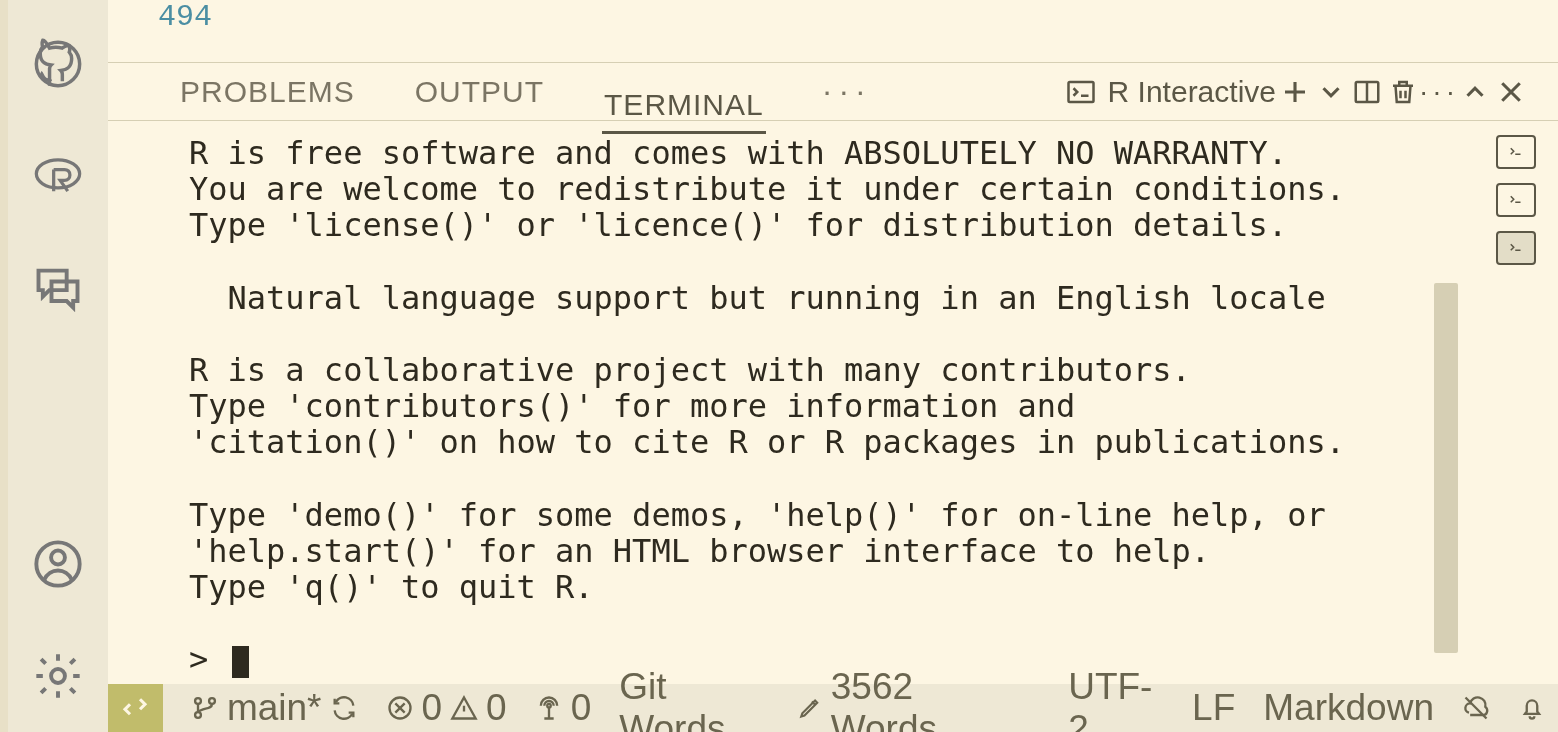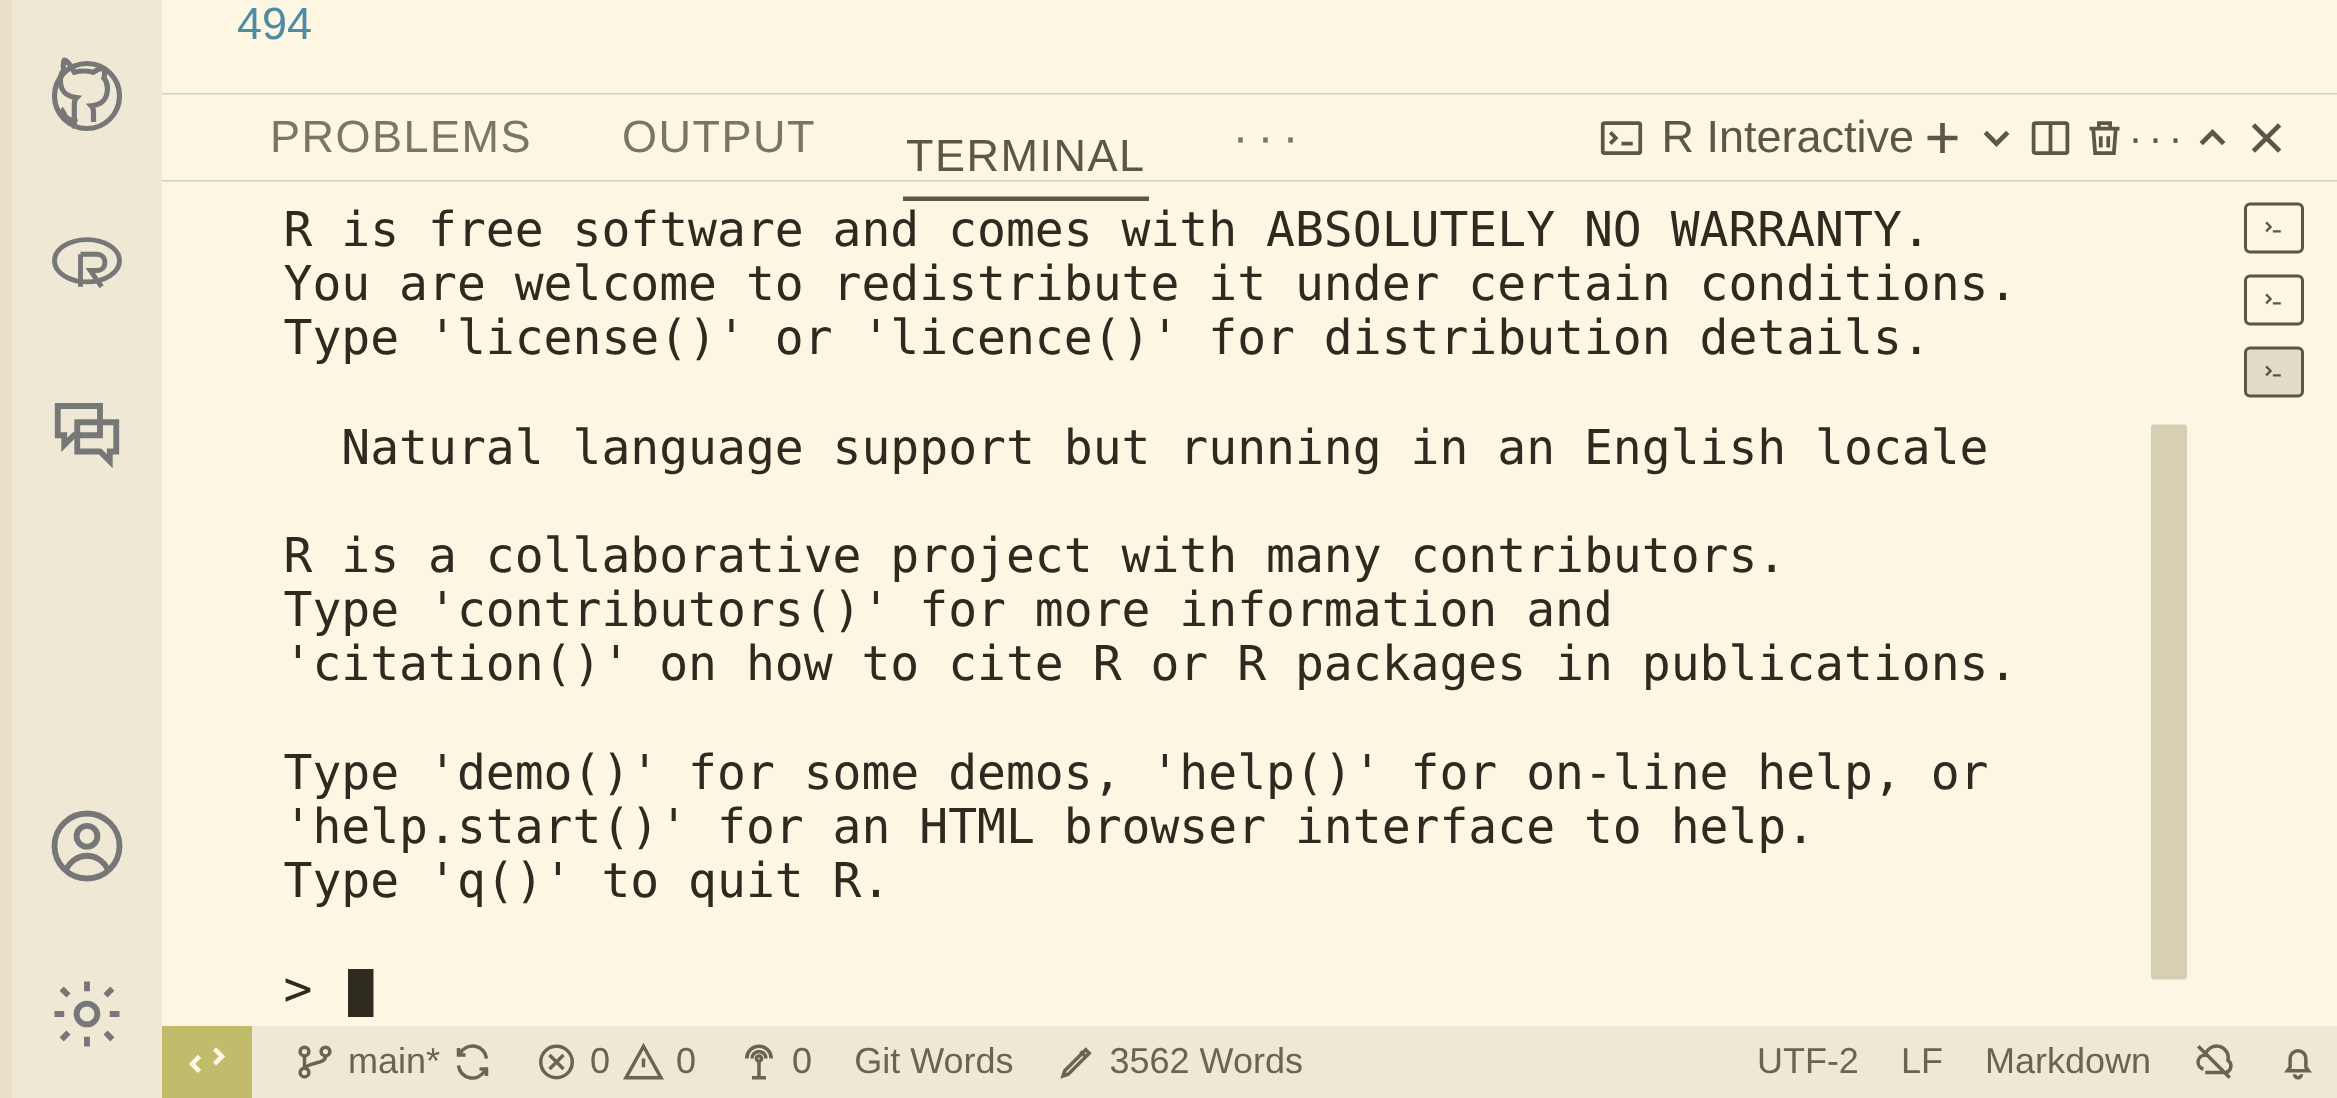--- a/index.html
+++ b/index.html
@@ -6,21 +6,21 @@
   html, body { width: 1558px; height: 732px; overflow: hidden; font-family: -apple-system, BlinkMacSystemFont, "Segoe UI", sans-serif; background: #fdf6e3; }
   .app { display: flex; height: 100%; }
   .left-strip { width: 8px; background: #e8e0c7; height: 100%; }
   .activity-bar {
     width: 100px; background: #eee8d5; display: flex; flex-direction: column; align-items: center; padding-top: 8px;
   }
   .activity-icon { width: 56px; height: 56px; display:flex; align-items:center; justify-content:center; color:#777; margin: 28px 0; }
   .activity-icon svg { width: 52px; height: 52px; }
   .activity-spacer { flex: 1; }
   .main { flex: 1; display: flex; flex-direction: column; }
-  .editor-area { height: 62px; padding-left: 50px; display:flex; align-items:flex-start; font-family: Liberation Sans, sans-serif; font-size: 30px; color:#586e75; overflow:hidden;}
+  .editor-area { height: 62px; padding-left: 50px; display:flex; align-items:flex-start; font-family: Liberation Mono, monospace; font-size: 30px; color:#586e75; overflow:hidden;}
   .line-no { color:#4b8ea3; margin-right: 60px; }
   .panel-divider { height:1px; background:#d6cfb4; }
   .panel { flex:1; display:flex; flex-direction:column; position:relative; }
   .panel-tabs { display:flex; align-items:center; height:58px; padding-left:70px; color:#7b7564; font-size:30px; gap:56px; border-bottom:1px solid #d6cfb4;}
   .panel-tab { padding:10px 2px; cursor:pointer; letter-spacing:1px;}
   .panel-tab.active { color:#5b5746; border-bottom:3px solid #5b5746; padding-bottom:9px;margin-top:28px;}
   .panel-tab-more { font-size:32px; letter-spacing:6px; color:#7b7564; }
   .panel-actions { margin-left:auto; display:flex; align-items:center; gap:2px; padding-right:30px; color:#5b5746; font-size:30px;}
   .panel-actions .ico { width:34px; height:34px; display:flex; align-items:center; justify-content:center; }
   .panel-actions svg { width:30px; height:30px; stroke:#5b5746; }
@@ -28,21 +28,21 @@
   .panel-body { flex:1; display:flex; position:relative;margin-left:31px; }
   .terminal {
     flex:1; padding: 14px 0 0 50px; font-family: "Menlo","Consolas",monospace; font-size:32px; line-height:1.13; color:#2e2a1f; white-space:pre; overflow:hidden;
   }
   .cursor-block { display:inline-block; width:17px; height:32px; background:#2e2a1f; vertical-align:text-bottom; margin-left:4px;}
   .scrollbar { position:absolute; right:100px; top:12px; bottom:12px; width:24px; }
   .scrollbar-thumb { position:absolute; left:0; width:24px; background:#d6cfb4; top:150px; height:370px; border-radius:2px;}
   .term-side { width:84px; display:flex; flex-direction:column; align-items:center; padding-top:14px; gap:14px;}
   .term-side .box { width:40px; height:34px; border:2px solid #5b5746; border-radius:4px; display:flex; align-items:center; justify-content:center; font-size:18px; color:#5b5746;}
   .term-side .box.active { background:#e3ddc7; }
-  .status-bar { height:48px; background:#eee8d5; display:flex; align-items:center; color:#6a654f; font-size:24px; padding:0 12px 0 0; gap:28px;}
+  .status-bar { height:48px; background:#eee8d5; display:flex; align-items:center; color:#6a654f; font-size:37px; padding:0 12px 0 0; gap:28px;}
   .status-remote { width:60px; height:48px; background:#c1bc6b; display:flex; align-items:center; justify-content:center; color:#fdf6e3;}
   .status-item { display:flex; align-items:center; gap:8px; }
   .status-item svg { width:28px; height:28px; stroke:#6a654f; fill:none; stroke-width:2;}
   .status-spacer { flex:1; }
 </style>
 </head>
 <body>
 
 <div class="app">
   <div class="left-strip"></div>

